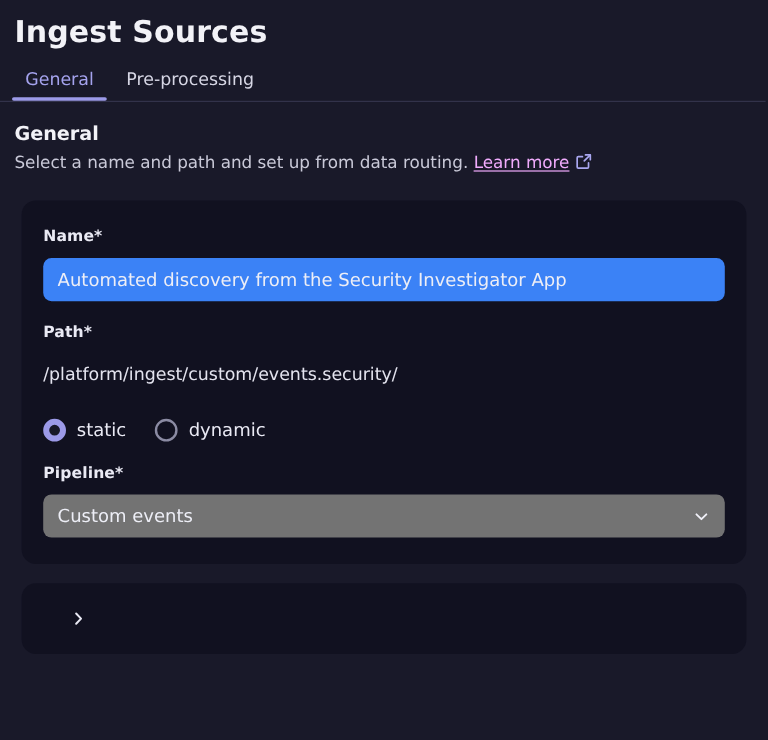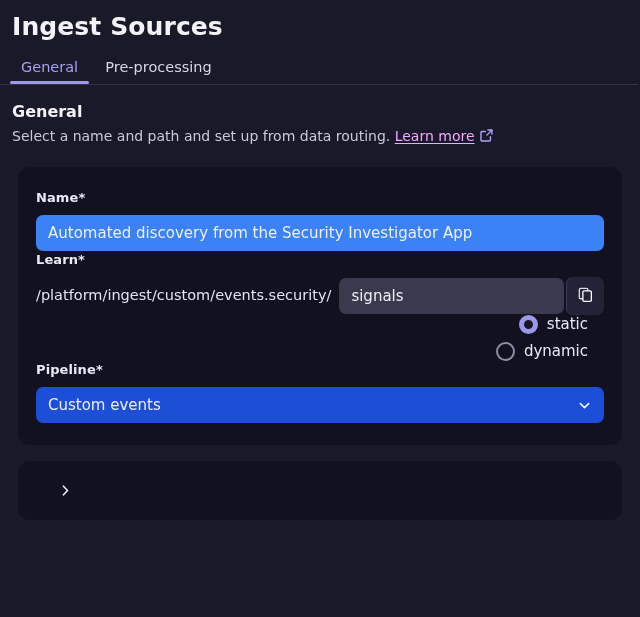--- a/index.html
+++ b/index.html
@@ -121,21 +121,21 @@
 
   
   .field-label {
     font-size: 13px;
     font-weight: bold;
     color: #eaeaf4;
     line-height: 18px;
     margin-bottom: 8px;
     letter-spacing: 0.1px;
   }
-  .field-block { }
+  .field-block { margin-bottom: 18px; }
   .field-block.last { margin-bottom: 0; }
 
   .text-input {
     background: #3b82f6;
     border: none;
     border-radius: 7px;
     height: 36px;
     width: 100%;
     box-sizing: border-box;
     padding: 0 12px;
@@ -190,21 +190,20 @@
     justify-content: center;
     cursor: pointer;
     padding: 0;
   }
 
   
   .radio-group {
     display: flex;
     align-items: flex-end;
     gap: 8px;
-    flex-direction: column;
   }
   .radio-option {
     display: flex;
     align-items: center;
     cursor: pointer;
     margin-right: 16px;
   }
   .radio-mark {
     width: 19px;
     height: 19px;
@@ -221,21 +220,21 @@
   }
   .radio-label {
     font-size: 15px;
     color: #eaeaf4;
     line-height: 19px;
   }
 
   
   .select-wrap { position: relative; }
   .select-box {
-    background: #1d4ed8;
+    background: #737373;
     border-radius: 7px;
     height: 36px;
     width: 100%;
     box-sizing: border-box;
     padding: 0 34px 0 12px;
     color: #edeef6;
     font-size: 15px;
     line-height: 36px;
     cursor: pointer;
     overflow: hidden;
@@ -297,32 +296,23 @@
 </div>
 
 <div class="card" id="general-card">
 
   <div class="field-block">
     <div class="field-label">Name*</div>
     <input class="text-input" id="name-input" type="text" value="Automated discovery from the Security Investigator App" style="">
   </div>
 
   <div class="field-block">
-    <div class="field-label">Learn*</div>
+    <div class="field-label">Path*</div>
     <div class="path-row">
       <span class="path-prefix">/platform/ingest/custom/events.security/</span>
-      <span class="path-input-wrap">
-        <input class="path-input" id="path-input" type="text" value="signals" style="">
-        <button class="copy-btn">
-          <span><svg width="17" height="17" viewBox="0 0 18 18" fill="none">
-                <rect x="2.5" y="2.5" width="9" height="11" rx="1.3" stroke="#dcdce8" stroke-width="1.4"></rect>
-                <rect x="6.2" y="5.2" width="9" height="11" rx="1.3" fill="#232337" stroke="#ffffff" stroke-width="1.4"></rect>
-              </svg></span>
-        </button>
-      </span>
     </div>
   </div>
 
   <div class="field-block">
     <div class="radio-group">
       <label class="radio-option selected">
         <span class="radio-mark"></span>
         <span class="radio-label">static</span>
       </label>
       <label class="radio-option">

